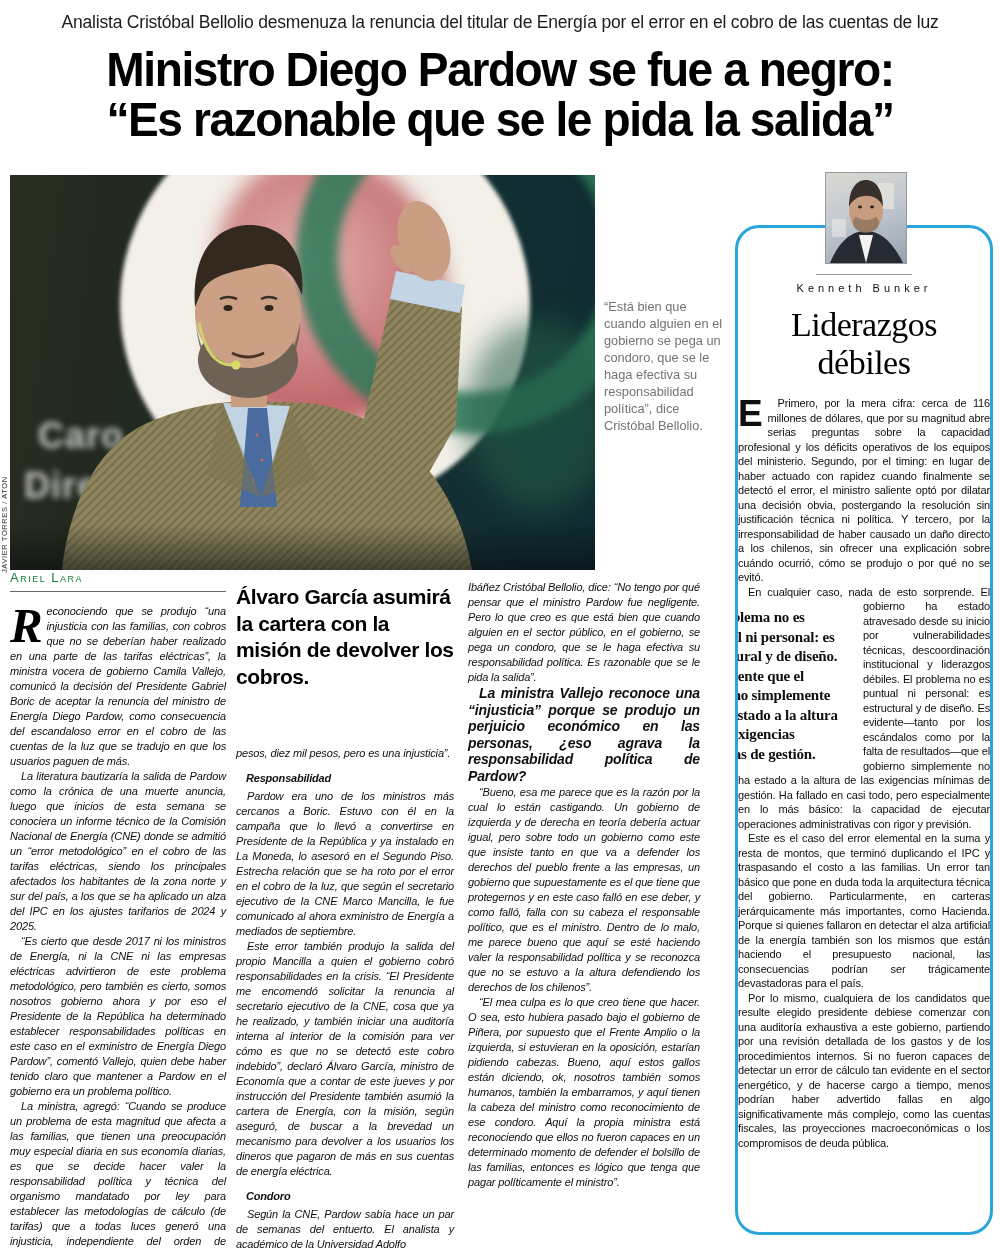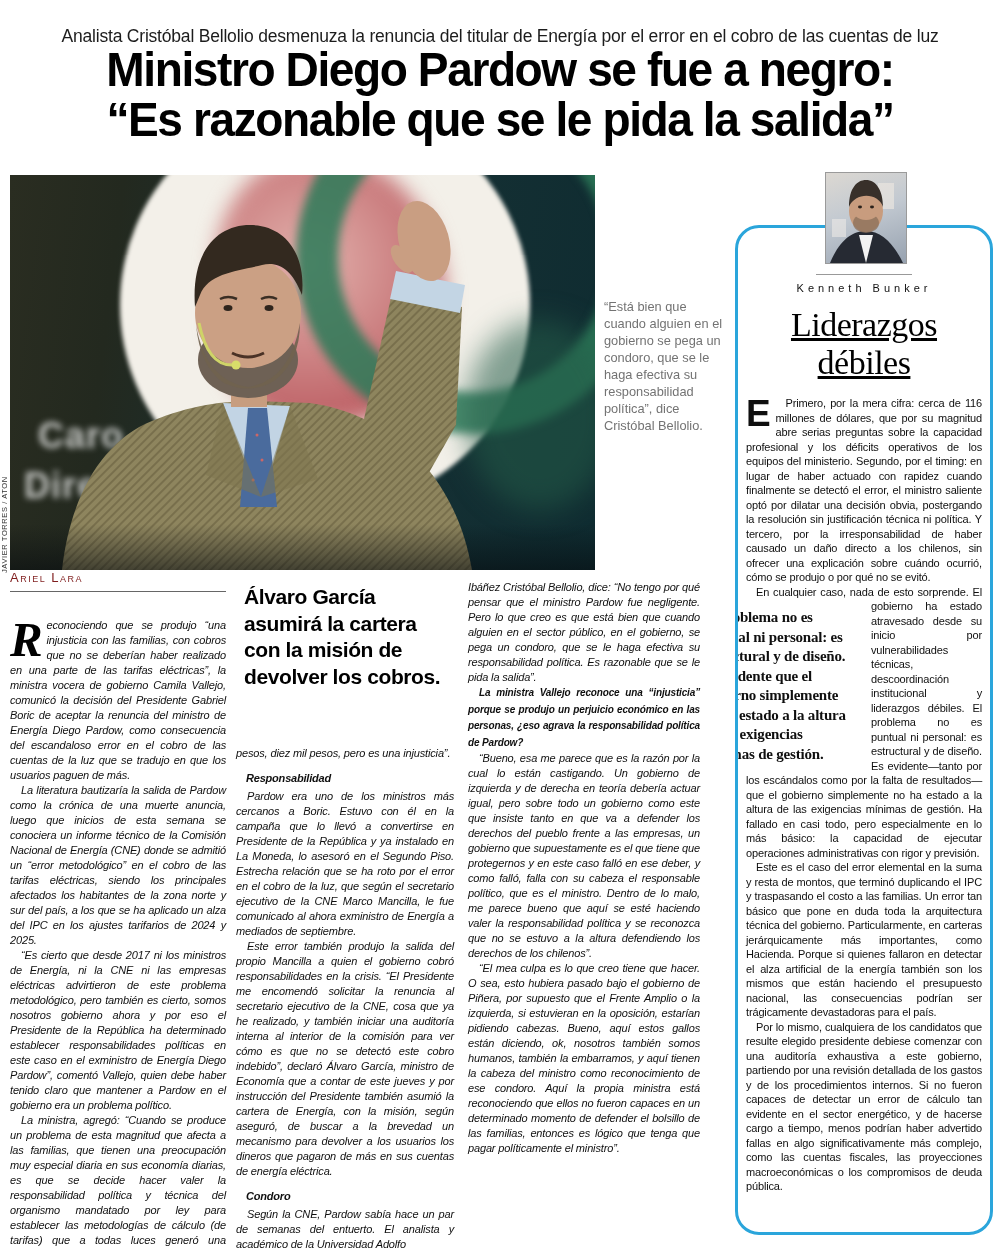--- a/index.html
+++ b/index.html
@@ -1,20 +1,20 @@
 <!DOCTYPE html>
 <html lang="es"><head>
 <meta charset="utf-8">
 <style>
   html,body{margin:0;padding:0;background:#fff;}
   .page{position:relative;width:1000px;height:1248px;overflow:hidden;background:#fff;
         font-family:"Liberation Sans",sans-serif;color:#111;}
 
   
-  .kicker{position:absolute;top:26px;left:0;width:100%;text-align:center;
+  .kicker{position:absolute;top:12px;left:0;width:100%;text-align:center;
           font-size:17.5px;letter-spacing:-0.2px;color:#1c1c1c;}
   .headline{position:absolute;top:44px;left:0;width:100%;text-align:center;
             font-weight:bold;font-size:49px;line-height:50px;letter-spacing:-1.5px;
             transform:scaleX(0.94);transform-origin:50% 0;color:#000;}
 
   
   .main-photo{position:absolute;left:10px;top:175px;width:585px;height:395px;overflow:hidden;
               background:linear-gradient(97deg,#2a2d21 0%,#23291f 18%,#173134 55%,#0f2c31 100%);}
   .mp-circle{position:absolute;left:110px;top:-75px;width:410px;height:410px;border-radius:50%;
              background:#f3f0e9;filter:blur(2px);}
@@ -35,40 +35,40 @@
 
   .caption{position:absolute;left:604px;top:298px;width:121px;
            font-size:12.8px;line-height:17px;color:#737373;}
 
   
   .col{position:absolute;font-size:11px;line-height:15px;letter-spacing:-0.15px;
        text-align:justify;color:#0f0f0f;}
   #col1{left:10px;top:570px;width:216px;}
   #col2{left:236px;top:580px;width:218px;}
   #col3{left:468px;top:580px;width:232px;}
-  .byline{font-variant:small-caps;font-size:13px;letter-spacing:1.5px;color:#7f1d1d;
-          border-bottom:1px solid #666;padding-bottom:6px;margin-bottom:26px;text-align:left;}
+  .byline{font-variant:small-caps;font-size:13px;letter-spacing:1.5px;color:#15803d;
+          border-bottom:1px solid #666;padding-bottom:6px;margin-bottom:12px;text-align:left;}
   .col p{margin:0;text-indent:11px;font-style:italic;}
   .col p.cont{text-indent:0;}
   .dropcap{float:left;font-family:"Liberation Serif",serif;font-weight:bold;
            font-size:49px;line-height:40px;padding:2px 4px 0 0;color:#000;}
   .subhead{font-size:11px;font-weight:bold;margin:10px 0 3px;text-indent:10px;text-align:left;
            letter-spacing:-0.2px;font-style:italic;}
   .pq2{font-size:21px;line-height:26.5px;font-weight:bold;letter-spacing:-0.4px;
-       text-align:left;margin:4px 0 56px 8px;color:#000;}
-  .q{font-weight:bold;font-size:10px;line-height:16.6px;margin:1px 0;}
+       text-align:left;margin:4px 0 56px 0;color:#000;}
+  .q{font-weight:bold;font-size:14px;line-height:16.6px;margin:1px 0;}
 
   
   .opinion{position:absolute;left:735px;top:225px;width:252px;height:1004px;
            border:3px solid #2aa5db;border-radius:24px;background:#fff;}
-  .op-inner{padding:46px 8px 10px;overflow:hidden;height:calc(100% - 56px);}
+  .op-inner{padding:46px 0 10px;overflow:hidden;height:calc(100% - 56px);}
   .op-rule{width:96px;height:1px;background:#999;margin:0 auto 7px;}
   .op-name{text-align:center;font-size:11px;letter-spacing:4px;color:#111;}
   .op-title{font-family:"Liberation Serif",serif;font-size:34px;line-height:38px;
-            text-align:center;margin:12px 0 14px;color:#000;letter-spacing:-0.5px;text-decoration:underline;}
+            text-align:center;margin:12px 0 14px;color:#000;letter-spacing:-0.5px;}
   .op-body{font-size:11px;line-height:14.5px;letter-spacing:-0.15px;text-align:justify;color:#0f0f0f;}
   .op-body p{margin:0;text-indent:10px;}
   .op-body p.first{text-indent:0;}
   .op-drop{float:left;font-weight:bold;font-size:37px;line-height:31px;padding:2px 5px 0 0;}
   .op-quote{float:left;width:152px;margin:3px 12px 3px -47px;position:relative;background:#fff;
             padding:6px 6px 6px 2px;font-family:"Liberation Serif",serif;font-weight:bold;
             font-size:15px;line-height:19.5px;text-align:left;letter-spacing:-0.2px;text-indent:0;}
   .author-photo{position:absolute;left:825px;top:172px;width:80px;height:90px;
                 border:1px solid #9a9a9a;overflow:hidden;z-index:3;
                 background:linear-gradient(160deg,#dcd8d2 0%,#c2c9d1 45%,#97a2b0 100%);}

